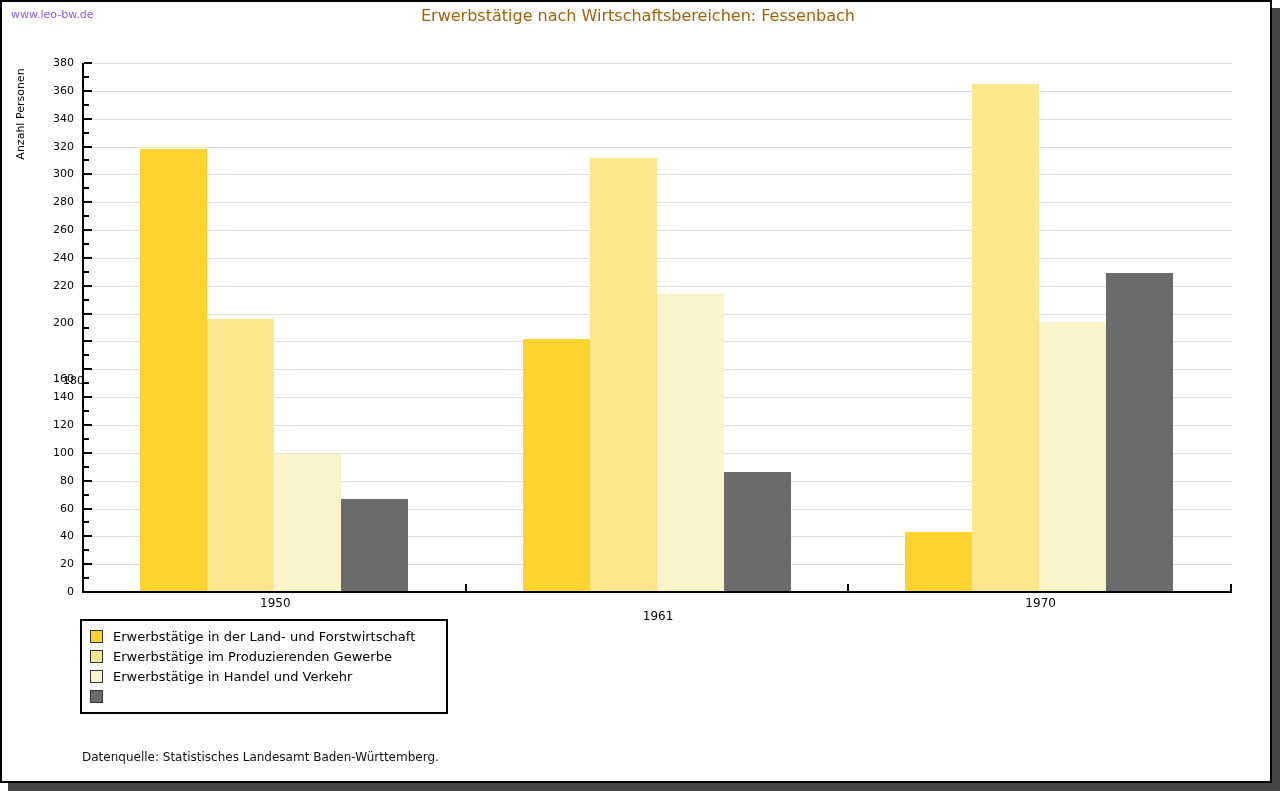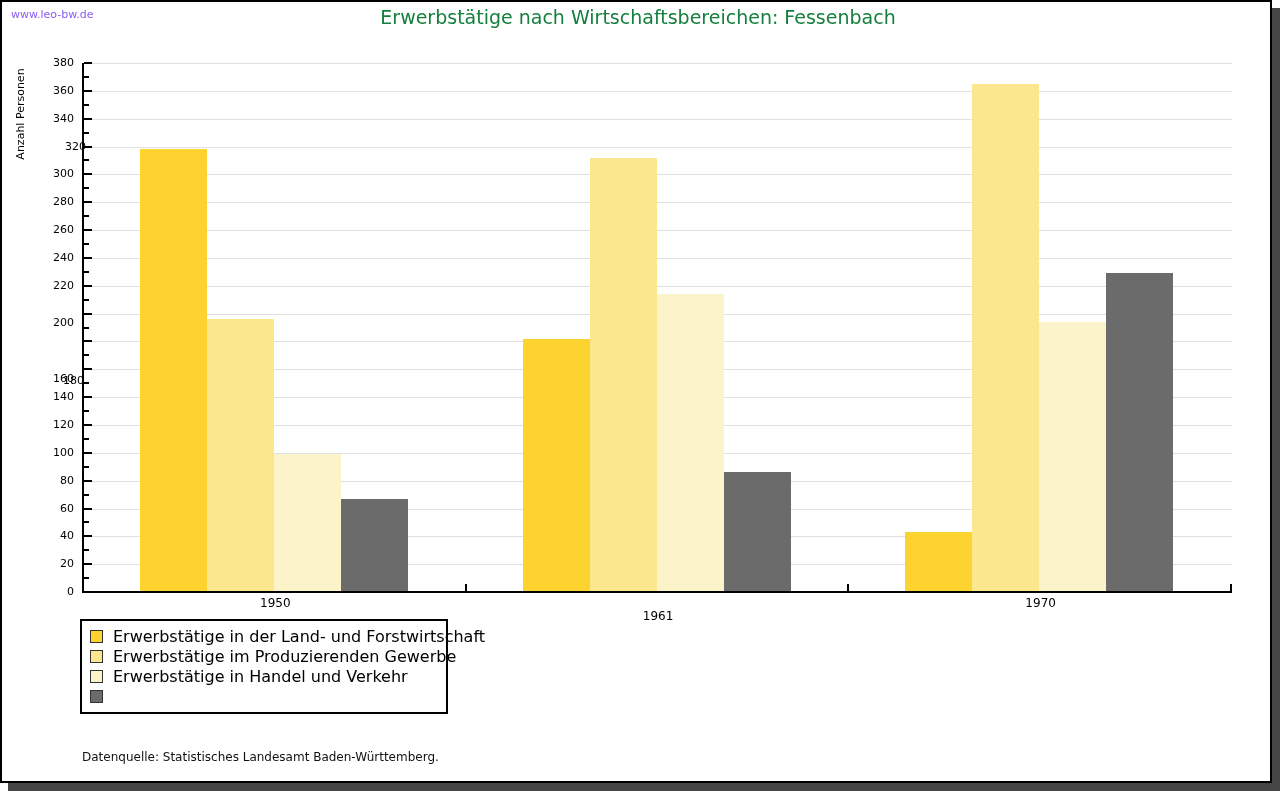--- a/index.html
+++ b/index.html
@@ -7,39 +7,39 @@
     width:1280px;height:791px;position:relative;overflow:hidden;
     background:#ffffff;font-family:"DejaVu Sans","Liberation Sans",sans-serif;
   }
   #content{
     position:absolute;left:0;top:0;width:1272px;height:783px;
     border:2px solid #000;box-sizing:border-box;background:#fff;
   }
   #shadow-right{position:absolute;left:1272px;top:8px;width:8px;height:775px;background:#454545;}
   #shadow-bottom{position:absolute;left:8px;top:783px;width:1272px;height:8px;background:#454545;}
   #watermark{position:absolute;left:9px;top:6px;font-size:11px;color:#8b5cf6;}
-  #title{position:absolute;left:0;top:4px;width:1272px;text-align:center;font-size:19px;color:#15803d;}
+  #title{position:absolute;left:0;top:4px;width:1272px;text-align:center;font-size:16px;color:#a16207;}
   #ylabel{
     position:absolute;left:-31px;top:104px;width:102px;height:16px;
     transform:rotate(-90deg);font-size:11px;color:#000;text-align:center;
   }
   .gridline{position:absolute;height:1px;background:#e0e0e0;}
   .axis{position:absolute;background:#000;}
   .ytick{position:absolute;background:#000;height:2px;}
   .xtick{position:absolute;background:#000;width:2px;height:7px;}
   .ylab{position:absolute;font-size:11px;color:#000;text-align:right;width:44px;height:13px;line-height:13px;}
   .xlab{position:absolute;font-size:12px;color:#000;text-align:center;height:14px;line-height:14px;}
   .bar{position:absolute;}
   #legend{
     position:absolute;left:78px;top:617px;width:368px;
     border:2px solid #000;box-sizing:border-box;background:#fff;padding:5px 8px 6px 8px;
   }
   .legend-row{display:flex;align-items:center;height:20px;}
   .swatch{width:13px;height:13px;border:1px solid #333;box-sizing:border-box;margin-right:10px;flex:0 0 13px;}
-  .legend-label{font-size:16px;color:#000;white-space:nowrap;}
+  .legend-label{font-size:13px;color:#000;white-space:nowrap;}
   #footnote{position:absolute;left:80px;top:708px;font-size:12px;color:#111;line-height:14px;}
   #source{position:absolute;left:80px;top:748px;font-size:12px;color:#111;}
 </style>
 </head>
 <body>
 
 <div id="content">
   <div id="watermark">www.leo-bw.de</div>
   <div id="title">Erwerbstätige nach Wirtschaftsbereichen: Fessenbach</div>
   <div id="ylabel">Anzahl Personen</div>
@@ -120,21 +120,21 @@
       <div class="ytick" style="left: 82px; top: 227.1px; width: 8px;"></div>
       <div class="ylab" style="left: 28px; top: 221.1px;">260</div>
       <div class="ytick" style="left: 82px; top: 213.1px; width: 5px;"></div>
       <div class="ytick" style="left: 82px; top: 199.2px; width: 8px;"></div>
       <div class="ylab" style="left: 28px; top: 193.2px;">280</div>
       <div class="ytick" style="left: 82px; top: 185.3px; width: 5px;"></div>
       <div class="ytick" style="left: 82px; top: 171.4px; width: 8px;"></div>
       <div class="ylab" style="left: 28px; top: 165.4px;">300</div>
       <div class="ytick" style="left: 82px; top: 157.4px; width: 5px;"></div>
       <div class="ytick" style="left: 82px; top: 143.5px; width: 8px;"></div>
-      <div class="ylab" style="left: 40px; top: 137.5px;">320</div>
+      <div class="ylab" style="left: 28px; top: 137.5px;">320</div>
       <div class="ytick" style="left: 82px; top: 129.6px; width: 5px;"></div>
       <div class="ytick" style="left: 82px; top: 115.7px; width: 8px;"></div>
       <div class="ylab" style="left: 28px; top: 109.7px;">340</div>
       <div class="ytick" style="left: 82px; top: 101.8px; width: 5px;"></div>
       <div class="ytick" style="left: 82px; top: 87.8px; width: 8px;"></div>
       <div class="ylab" style="left: 28px; top: 81.8px;">360</div>
       <div class="ytick" style="left: 82px; top: 73.9px; width: 5px;"></div>
       <div class="ytick" style="left: 82px; top: 60px; width: 8px;"></div>
       <div class="ylab" style="left: 28px; top: 54px;">380</div>
       <div class="xtick" style="left: 462.7px; top: 582px;"></div>

